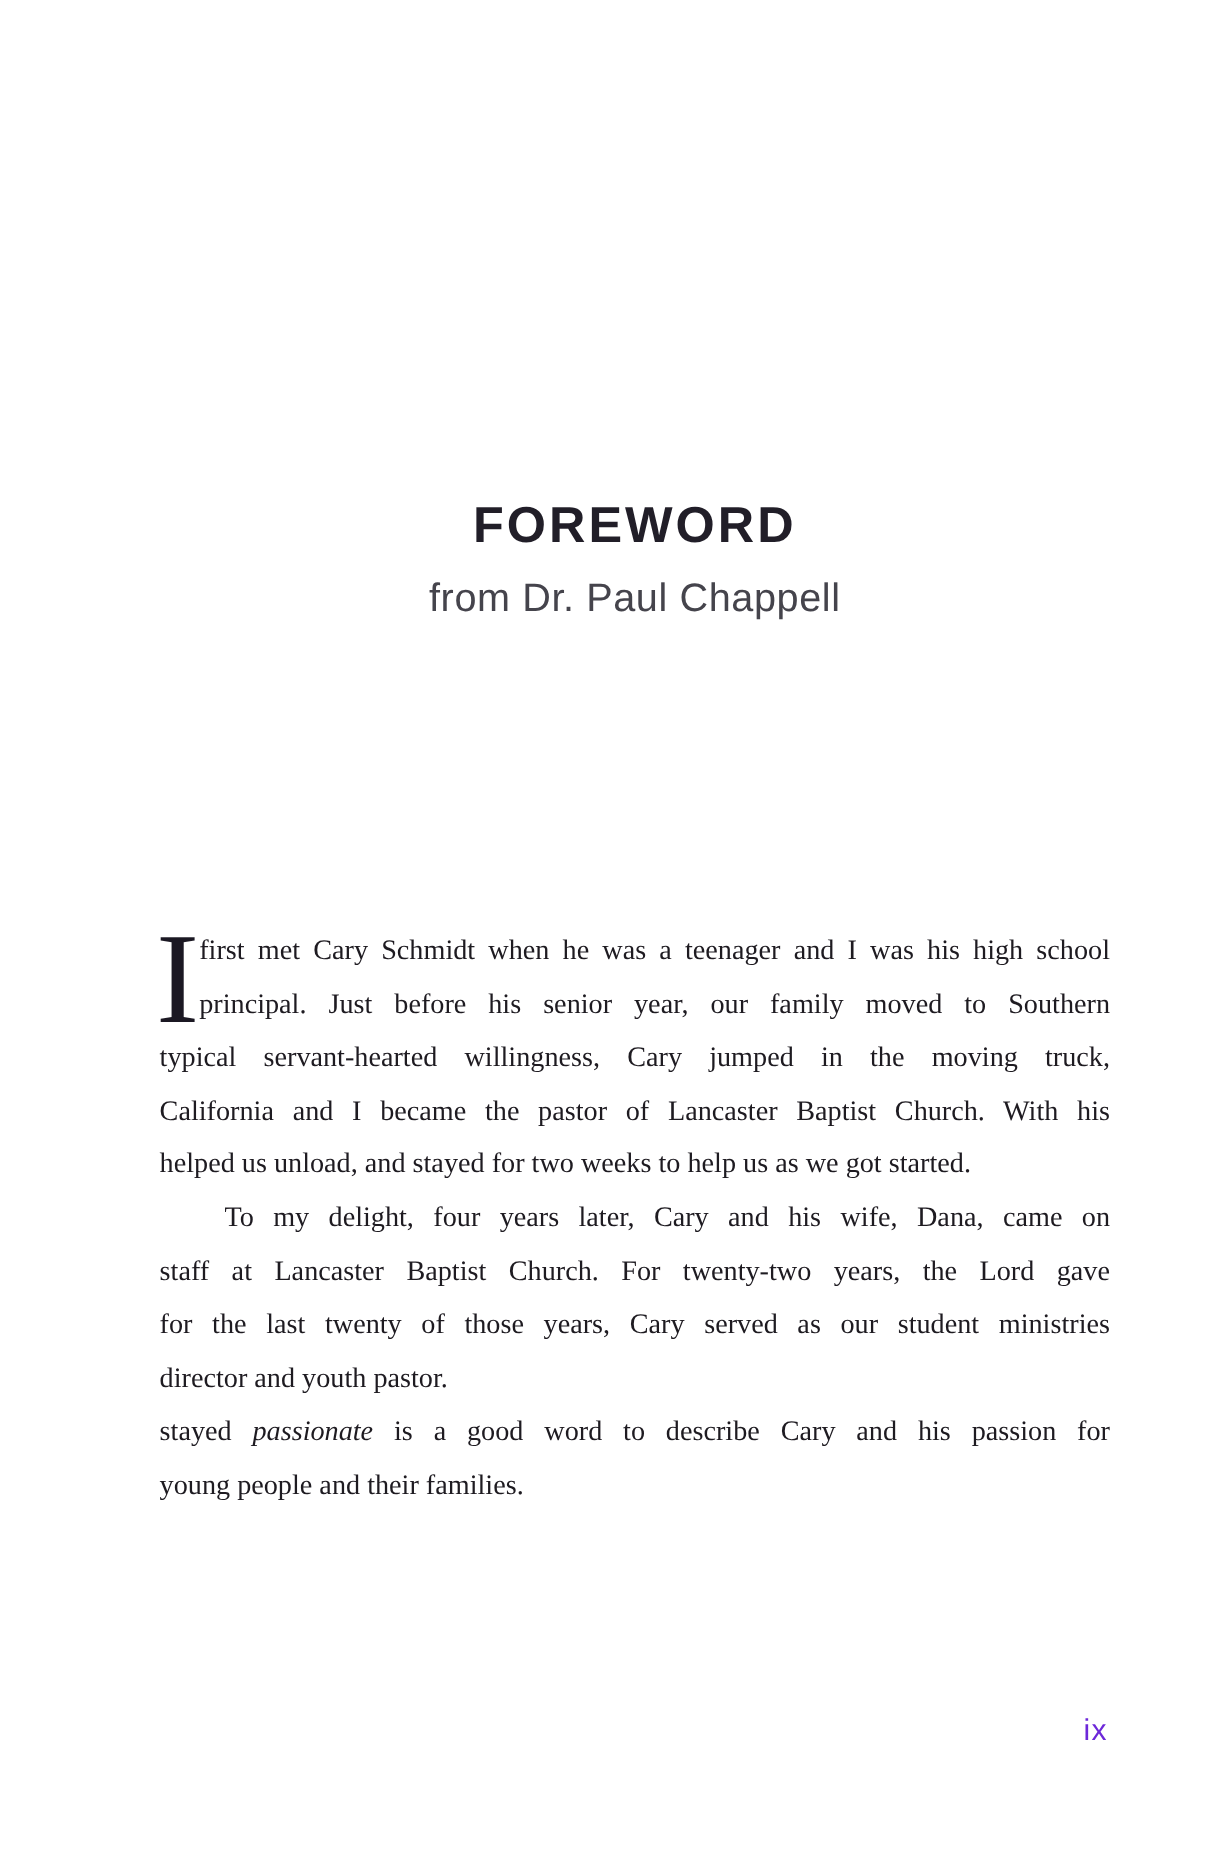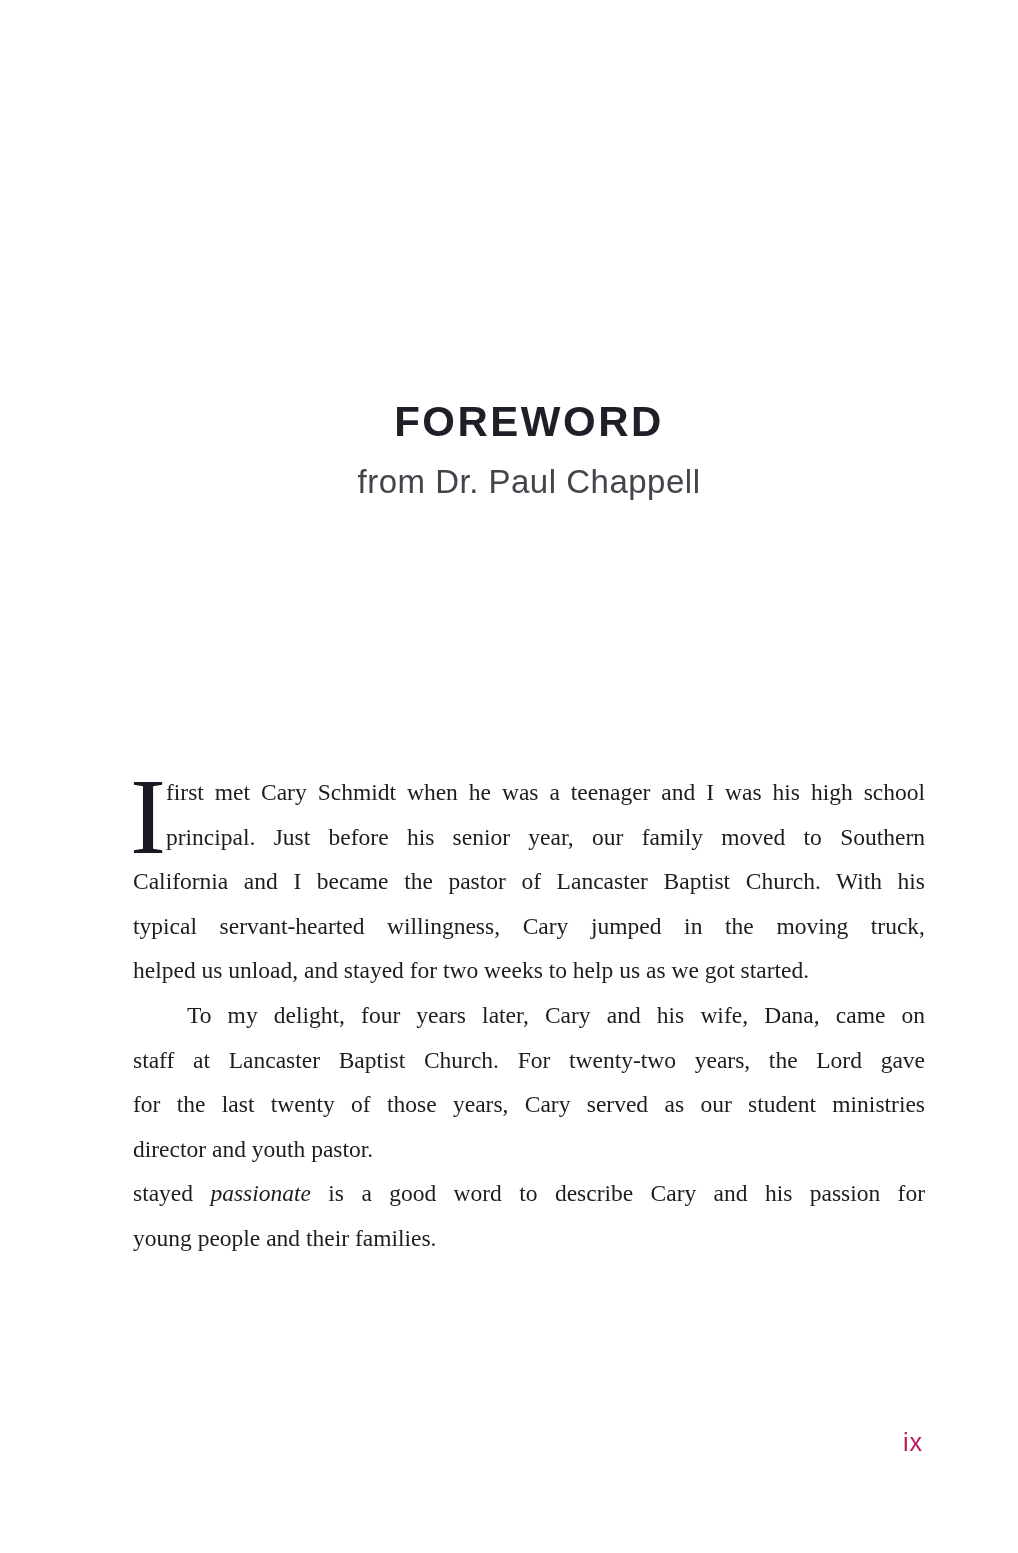--- a/index.html
+++ b/index.html
@@ -17,21 +17,21 @@
   }
   .heading {
     position: absolute;
     left: 133px;
     top: 399px;
     width: 792px;
     text-align: center;
     font-family: "Liberation Sans", sans-serif;
   }
   .title {
-    margin: 0;
+    margin: 16px;
     font-size: 42px;
     font-weight: bold;
     letter-spacing: 2.5px;
     line-height: 1.1;
     color: #211e28;
   }
   .subtitle {
     margin-top: 18px;
     font-size: 33px;
     font-weight: 400;
@@ -73,41 +73,41 @@
     color: #1b1823;
     font-family: "Liberation Serif", serif;
   }
   .page-number {
     position: absolute;
     left: 903px;
     top: 1428px;
     font-family: "Liberation Sans", sans-serif;
     font-size: 25px;
     letter-spacing: 1px;
-    color: #be185d;
+    color: #6d28d9;
   }
 </style>
 </head>
 <body>
 
 <div class="page">
 
   <header class="heading">
     <h1 class="title">FOREWORD</h1>
     <div class="subtitle">from Dr. Paul Chappell</div>
   </header>
 
   <section class="body-text">
 
     <span class="dropcap">I</span>
 
     <div class="line dropline">first met Cary Schmidt when he was a teenager and I was his high school</div>
     <div class="line dropline">principal. Just before his senior year, our family moved to Southern</div>
+    <div class="line">typical servant-hearted willingness, Cary jumped in the moving truck,</div>
     <div class="line">California and I became the pastor of Lancaster Baptist Church. With his</div>
-    <div class="line">typical servant-hearted willingness, Cary jumped in the moving truck,</div>
     <div class="line last">helped us unload, and stayed for two weeks to help us as we got started.</div>
 
     <div class="line indent">To my delight, four years later, Cary and his wife, Dana, came on</div>
     <div class="line">staff at Lancaster Baptist Church. For twenty-two years, the Lord gave</div>
     <div class="line">for the last twenty of those years, Cary served as our student ministries</div>
     <div class="line last">director and youth pastor.</div>
 
     <div class="line"><span>stayed </span><span class="italic">passionate</span><span> is a good word to describe Cary and his passion for</span></div>
     <div class="line last">young people and their families.</div>
 

